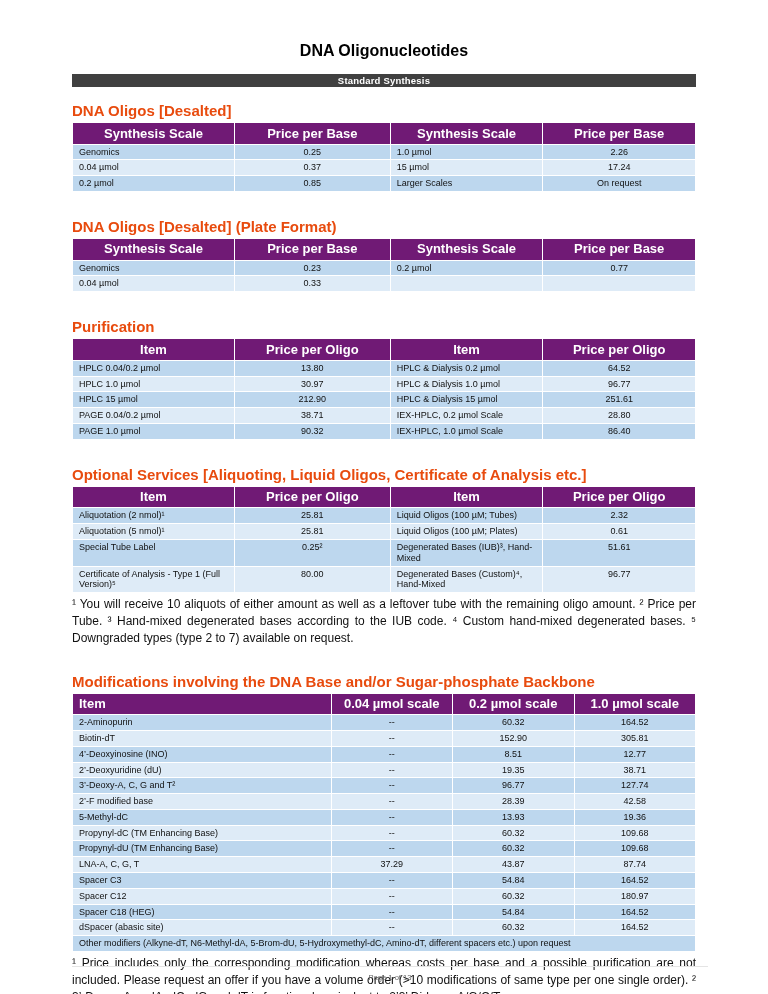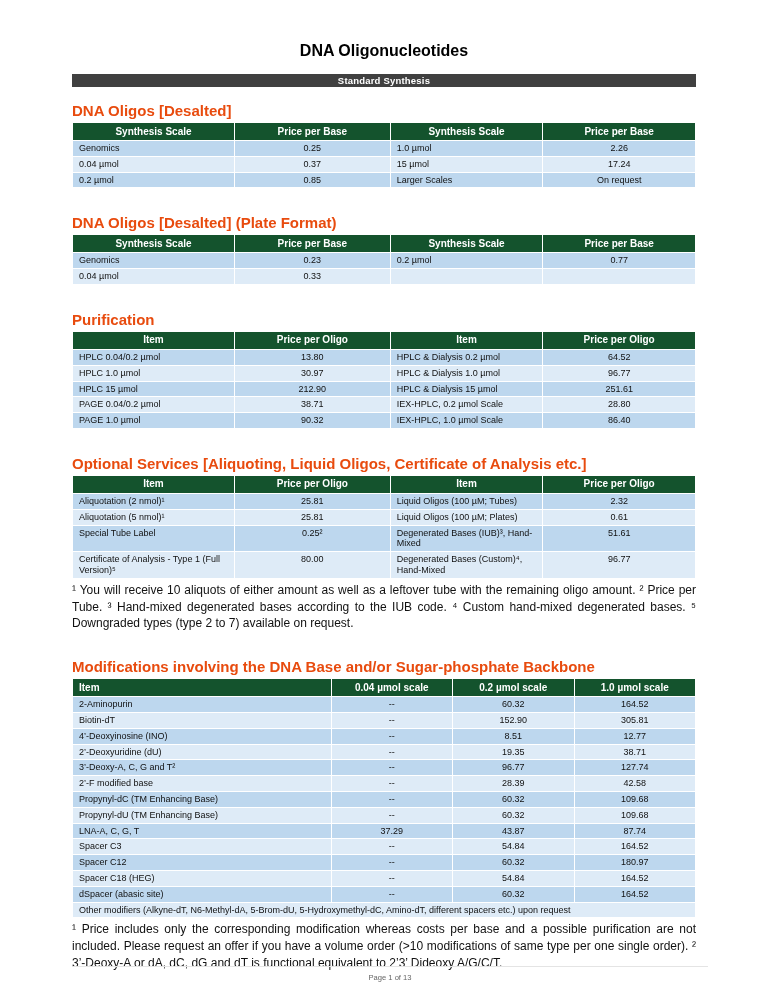--- a/index.html
+++ b/index.html
@@ -23,21 +23,21 @@
   .section-bar{margin-top:14px;background:#404040;color:#fff;text-align:center;
     font-size:9.5px;font-weight:bold;padding:1px 0;letter-spacing:0.2px}
 
   
   .sec{margin-top:26px}
   .sec.first{margin-top:15px}
   .sec-heading{color:#e84b0e;font-size:15px;font-weight:bold;margin:0 0 3px 0}
 
   
   table{width:100%;border-collapse:collapse;table-layout:fixed}
-  th{background:#14532d;color:#fff;font-weight:bold;font-size:10px;line-height:1.2;
+  th{background:#701a75;color:#fff;font-weight:bold;font-size:13px;line-height:1.2;
      padding:2.5px 6px;border:1.5px solid #fff}
   td{font-size:9px;line-height:1.2;padding:2px 6px;border:1.5px solid #fff;vertical-align:top;
      overflow:hidden;color:#111}
   tbody tr:nth-child(odd) td{background:#bdd7ee}
   tbody tr:nth-child(even) td{background:#deebf7}
   td.empty{background:#fff}
 
   .t4 .c1{width:26%}.t4 .c2{width:25%}.t4 .c3{width:24.5%}.t4 .c4{width:24.5%}
   .t4 th{text-align:center}
   .t4 td:nth-child(odd){text-align:left}
@@ -291,20 +291,26 @@
             <td>96.77</td>
             <td>127.74</td>
           </tr>
           <tr>
             <td>2’-F modified base</td>
             <td>--</td>
             <td>28.39</td>
             <td>42.58</td>
           </tr>
           <tr>
+            <td>5-Methyl-dC</td>
+            <td>--</td>
+            <td>13.93</td>
+            <td>19.36</td>
+          </tr>
+          <tr>
             <td>Propynyl-dC (TM Enhancing Base)</td>
             <td>--</td>
             <td>60.32</td>
             <td>109.68</td>
           </tr>
           <tr>
             <td>Propynyl-dU (TM Enhancing Base)</td>
             <td>--</td>
             <td>60.32</td>
             <td>109.68</td>

